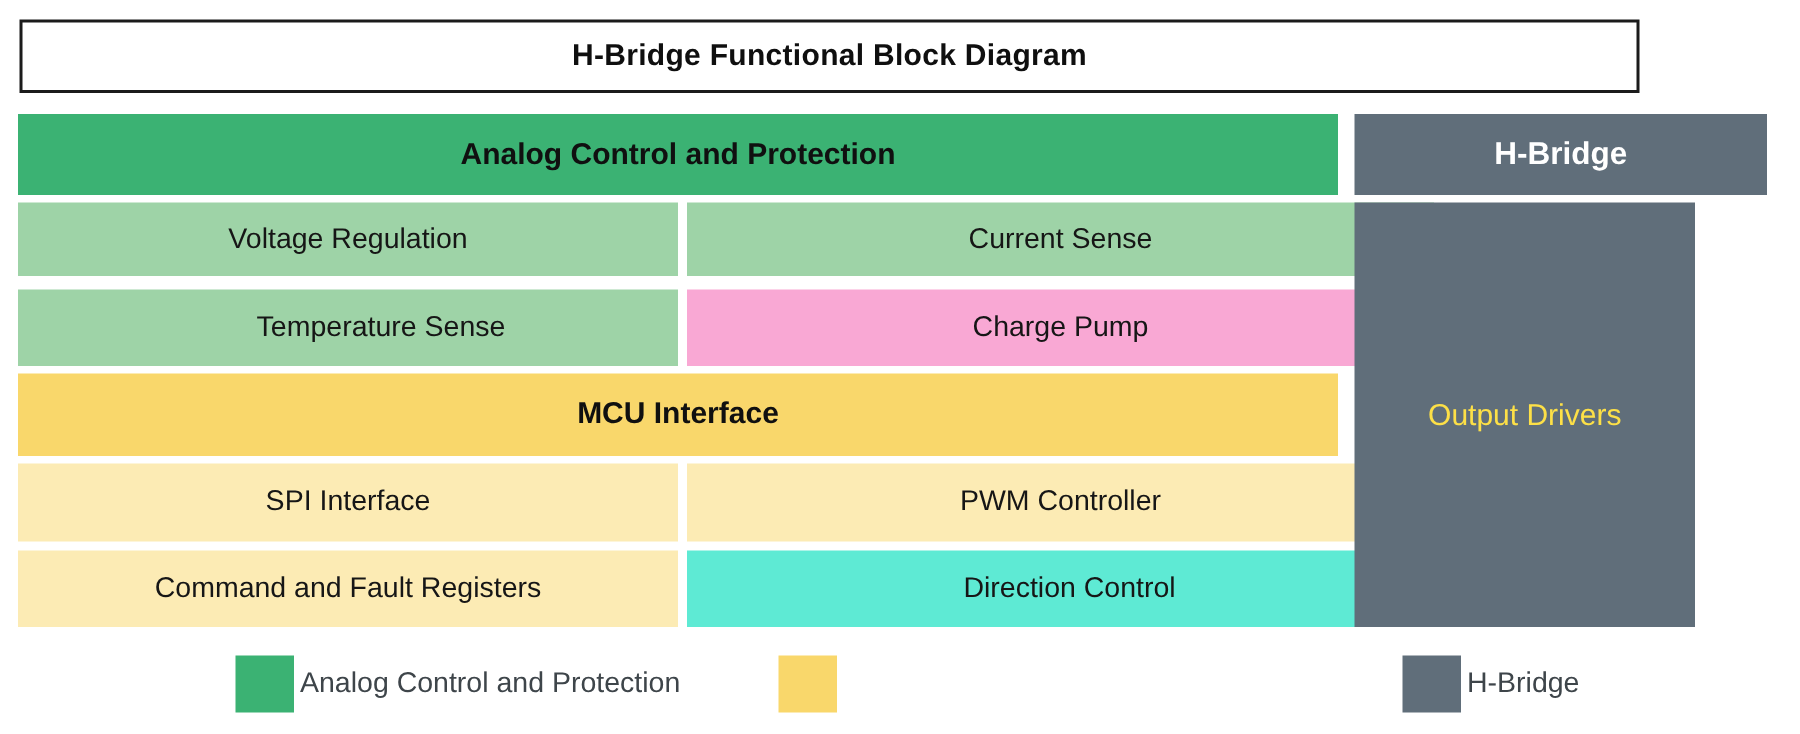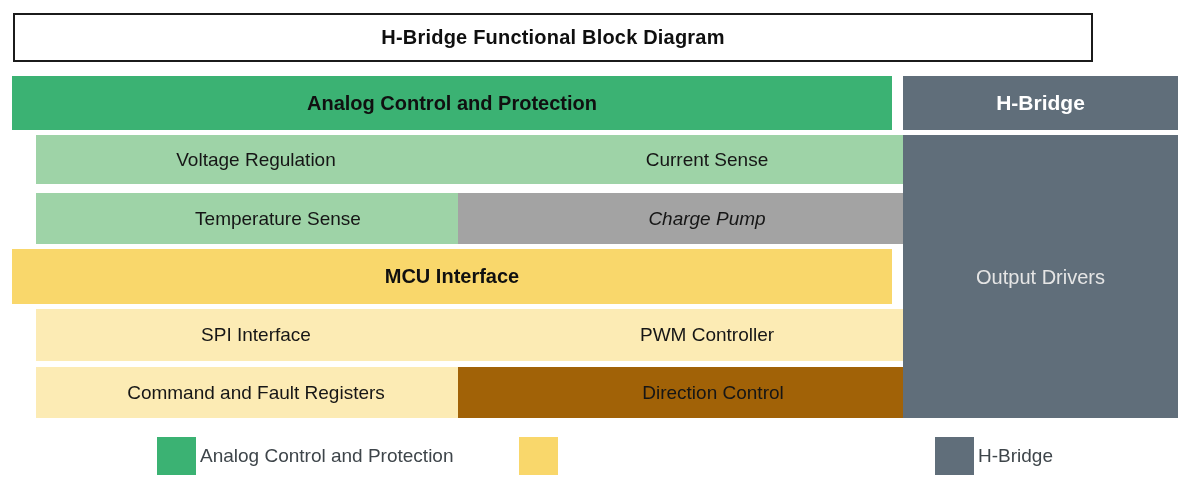--- a/index.html
+++ b/index.html
@@ -27,34 +27,34 @@
   }
   
   .sec-header {
     left: 12px; width: 880px;
     font-weight: bold; font-size: 20px; color: #101010;
   }
   .hdr-analog { top: 76px; height: 54px; }
   .hdr-mcu    { top: 249px; height: 55px; }
   
   .cell { font-size: 19px; color: #161616; }
-  .c-left  { left: 12px;  width: 440px; margin-left: 24px; }
+  .c-left  { left: 12px;  width: 440px; }
   .c-right { left: 458px; width: 498px; }
   .r-g1 { top: 135px; height: 49px; }
   .r-g2 { top: 193px; height: 51px; }
   .r-y1 { top: 309px; height: 52px; }
   .r-y2 { top: 367px; height: 51px; }
   
   .hb-header {
     left: 903px; top: 76px; width: 275px; height: 54px;
     color: #ffffff; font-weight: bold; font-size: 21px;
   }
   .hb-body {
-    left: 903px; top: 135px; width: 275px; height: 283px;
-    color: #e5e5e5; font-size: 20px;
+    left: 903px; top: 135px; width: 227px; height: 283px;
+    color: #fde047; font-size: 20px;
     flex-direction: column; line-height: 1.4; text-align: center;
   }
   
   .legend-item {
     position: absolute; top: 436px; height: 40px;
     display: flex; align-items: center;
   }
   .li-1 { left: 157px; }
   .li-2 { left: 519px; }
   .li-3 { left: 935px; }
@@ -66,28 +66,28 @@
 
 <div class="abs title-box">
   <span>H-Bridge Functional Block Diagram</span>
 </div>
 
 <div class="abs sec-header hdr-analog" style="background-color: rgb(59, 178, 115);">Analog Control and Protection</div>
 
 <div class="abs cell c-left r-g1" style="background-color: rgb(158, 211, 167);">Voltage Regulation</div>
 <div class="abs cell c-right r-g1" style="background-color: rgb(158, 211, 167);">Current Sense</div>
 <div class="abs cell c-left r-g2" style="background-color: rgb(158, 211, 167); padding-left: 44px;">Temperature Sense</div>
-<div class="abs cell c-right r-g2" style="background-color: #a3a3a3; font-style: italic;">Charge Pump</div>
+<div class="abs cell c-right r-g2" style="background-color: #f9a8d4;">Charge Pump</div>
 
 <div class="abs sec-header hdr-mcu" style="background-color: rgb(249, 215, 107);">MCU Interface</div>
 
 <div class="abs cell c-left r-y1" style="background-color: rgb(252, 235, 180);">SPI Interface</div>
 <div class="abs cell c-right r-y1" style="background-color: rgb(252, 235, 180);">PWM Controller</div>
 <div class="abs cell c-left r-y2" style="background-color: rgb(252, 235, 180);">Command and Fault Registers</div>
-<div class="abs cell c-right r-y2" style="background-color: #a16207; padding-left: 12px;">Direction Control</div>
+<div class="abs cell c-right r-y2" style="background-color: #5eead4; padding-left: 12px;">Direction Control</div>
 
 <div class="abs hb-header" style="background-color: rgb(96, 110, 122);">H-Bridge</div>
 
 <div class="abs hb-body" style="background-color: rgb(96, 110, 122);">
   <span>Output Drivers</span>
 </div>
 
 <div class="legend-item li-1">
   <span class="swatch" style="background-color: rgb(59, 178, 115);"></span>
   <span class="legend-label">Analog Control and Protection</span>

